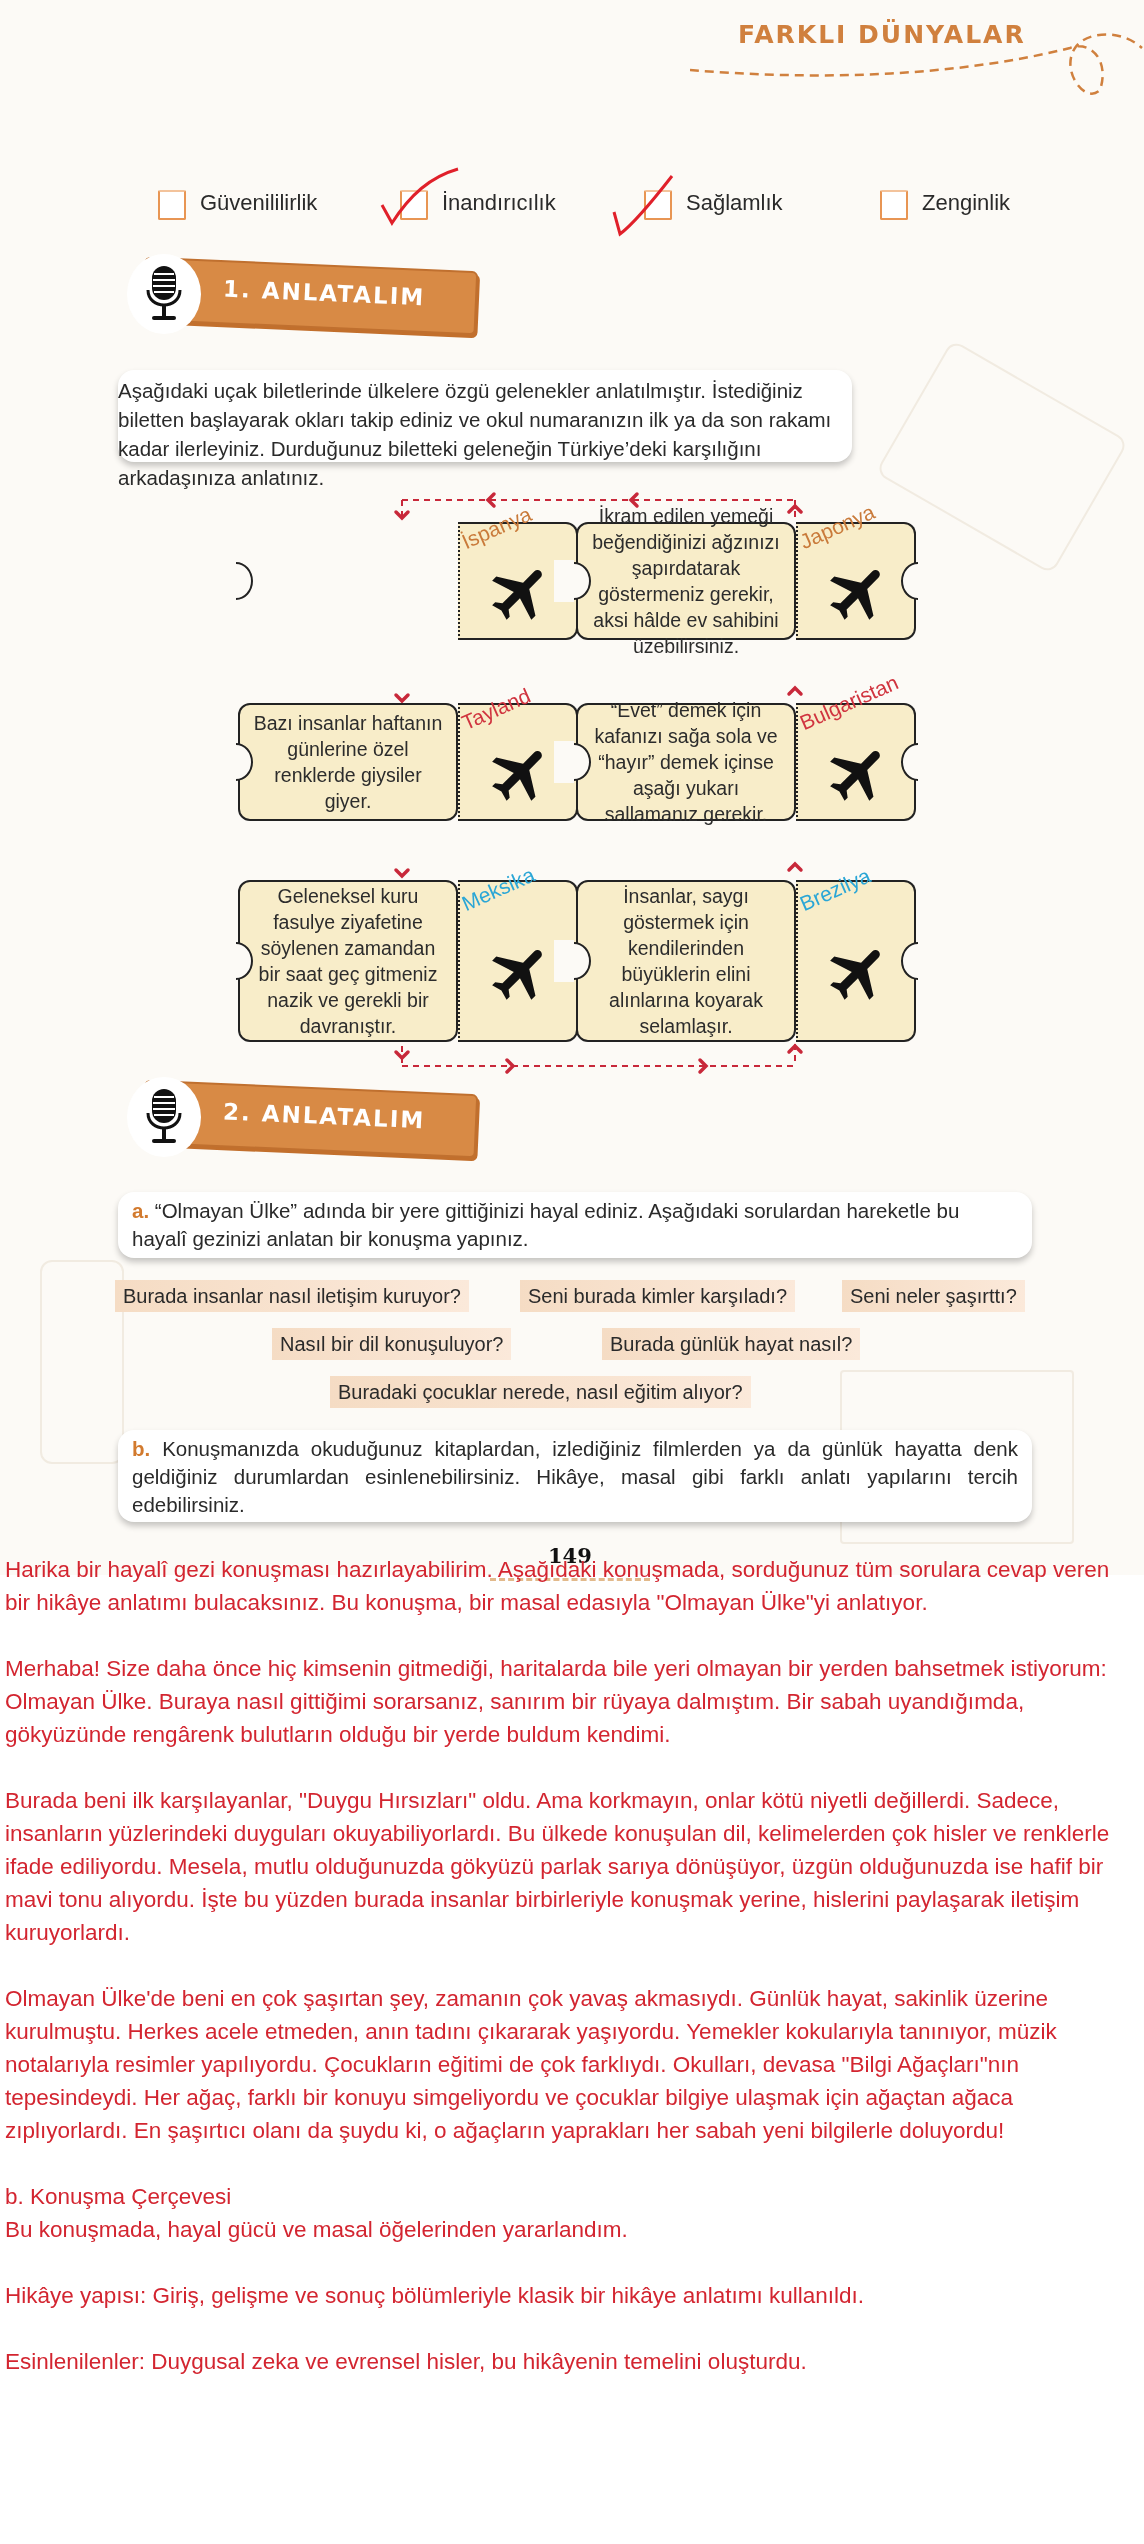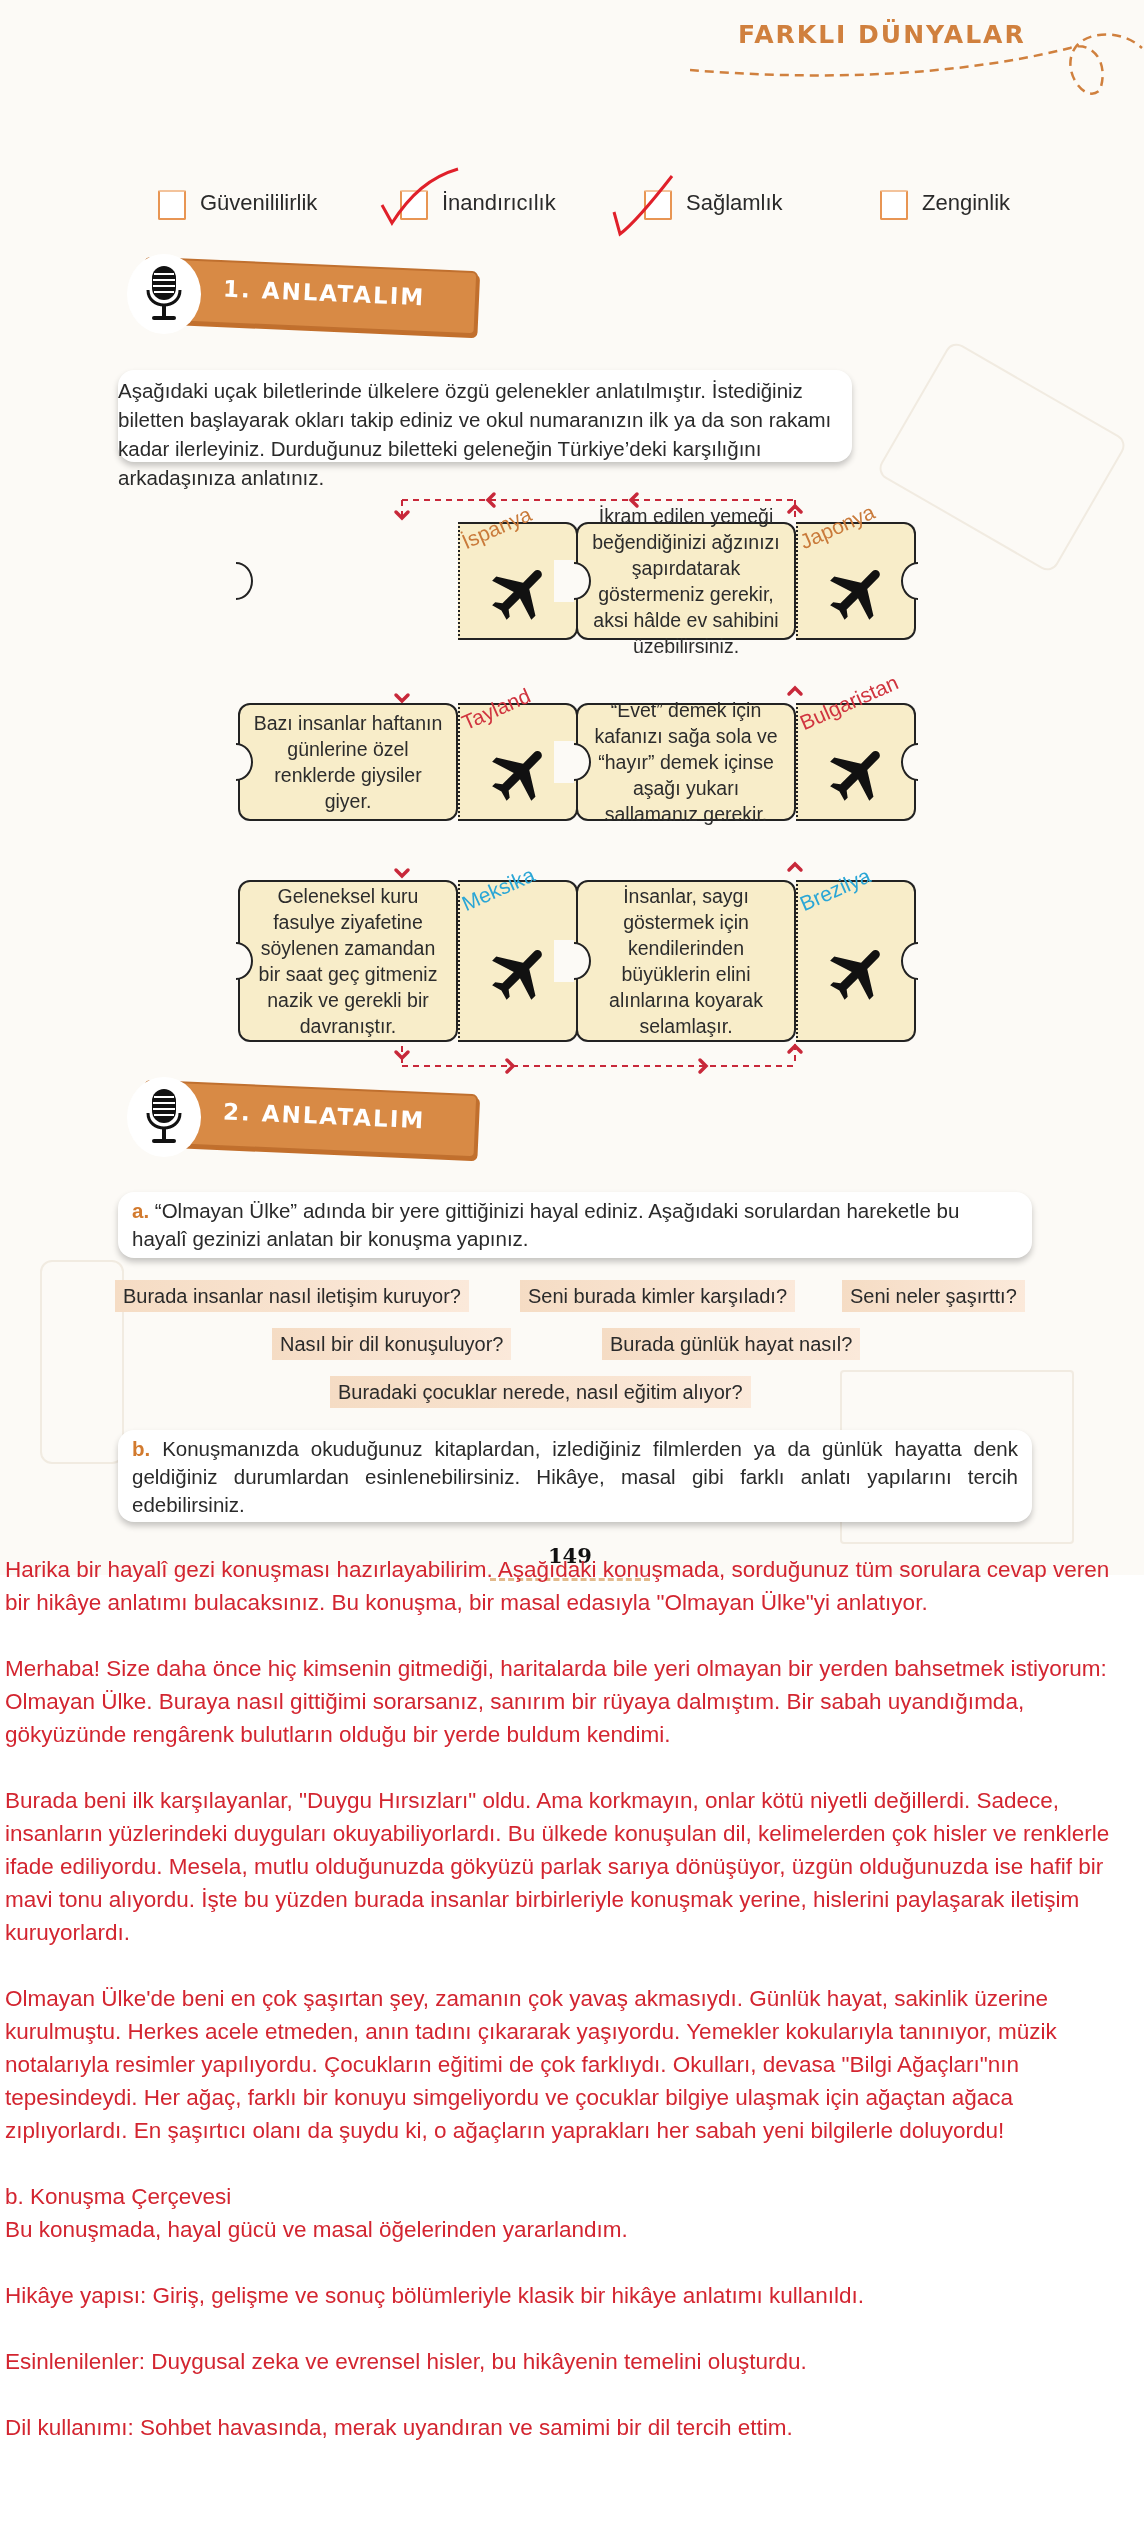--- a/index.html
+++ b/index.html
@@ -252,14 +252,13 @@
 
 <div class="answer">
   <p>Harika bir hayalî gezi konuşması hazırlayabilirim. Aşağıdaki konuşmada, sorduğunuz tüm sorulara cevap veren bir hikâye anlatımı bulacaksınız. Bu konuşma, bir masal edasıyla "Olmayan Ülke"yi anlatıyor.</p>
   <p>Merhaba! Size daha önce hiç kimsenin gitmediği, haritalarda bile yeri olmayan bir yerden bahsetmek istiyorum: Olmayan Ülke. Buraya nasıl gittiğimi sorarsanız, sanırım bir rüyaya dalmıştım. Bir sabah uyandığımda, gökyüzünde rengârenk bulutların olduğu bir yerde buldum kendimi.</p>
   <p>Burada beni ilk karşılayanlar, "Duygu Hırsızları" oldu. Ama korkmayın, onlar kötü niyetli değillerdi. Sadece, insanların yüzlerindeki duyguları okuyabiliyorlardı. Bu ülkede konuşulan dil, kelimelerden çok hisler ve renklerle ifade ediliyordu. Mesela, mutlu olduğunuzda gökyüzü parlak sarıya dönüşüyor, üzgün olduğunuzda ise hafif bir mavi tonu alıyordu. İşte bu yüzden burada insanlar birbirleriyle konuşmak yerine, hislerini paylaşarak iletişim kuruyorlardı.</p>
   <p>Olmayan Ülke'de beni en çok şaşırtan şey, zamanın çok yavaş akmasıydı. Günlük hayat, sakinlik üzerine kurulmuştu. Herkes acele etmeden, anın tadını çıkararak yaşıyordu. Yemekler kokularıyla tanınıyor, müzik notalarıyla resimler yapılıyordu. Çocukların eğitimi de çok farklıydı. Okulları, devasa "Bilgi Ağaçları"nın tepesindeydi. Her ağaç, farklı bir konuyu simgeliyordu ve çocuklar bilgiye ulaşmak için ağaçtan ağaca zıplıyorlardı. En şaşırtıcı olanı da şuydu ki, o ağaçların yaprakları her sabah yeni bilgilerle doluyordu!</p>
   <p class="tight">b. Konuşma Çerçevesi</p>
   <p>Bu konuşmada, hayal gücü ve masal öğelerinden yararlandım.</p>
   <p>Hikâye yapısı: Giriş, gelişme ve sonuç bölümleriyle klasik bir hikâye anlatımı kullanıldı.</p>
   <p>Esinlenilenler: Duygusal zeka ve evrensel hisler, bu hikâyenin temelini oluşturdu.</p>
-  <p>Dil kullanımı: Sohbet havasında, merak uyandıran ve samimi bir dil tercih ettim.</p>
 </div>
 
 </body></html>

